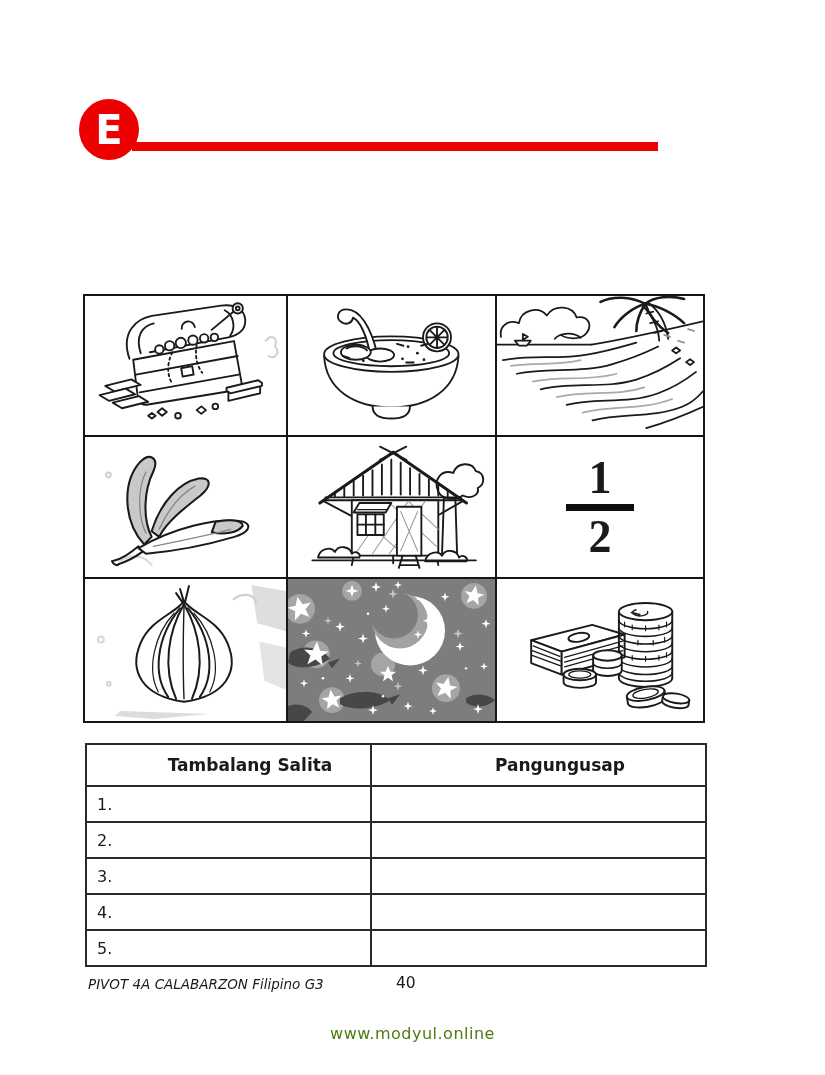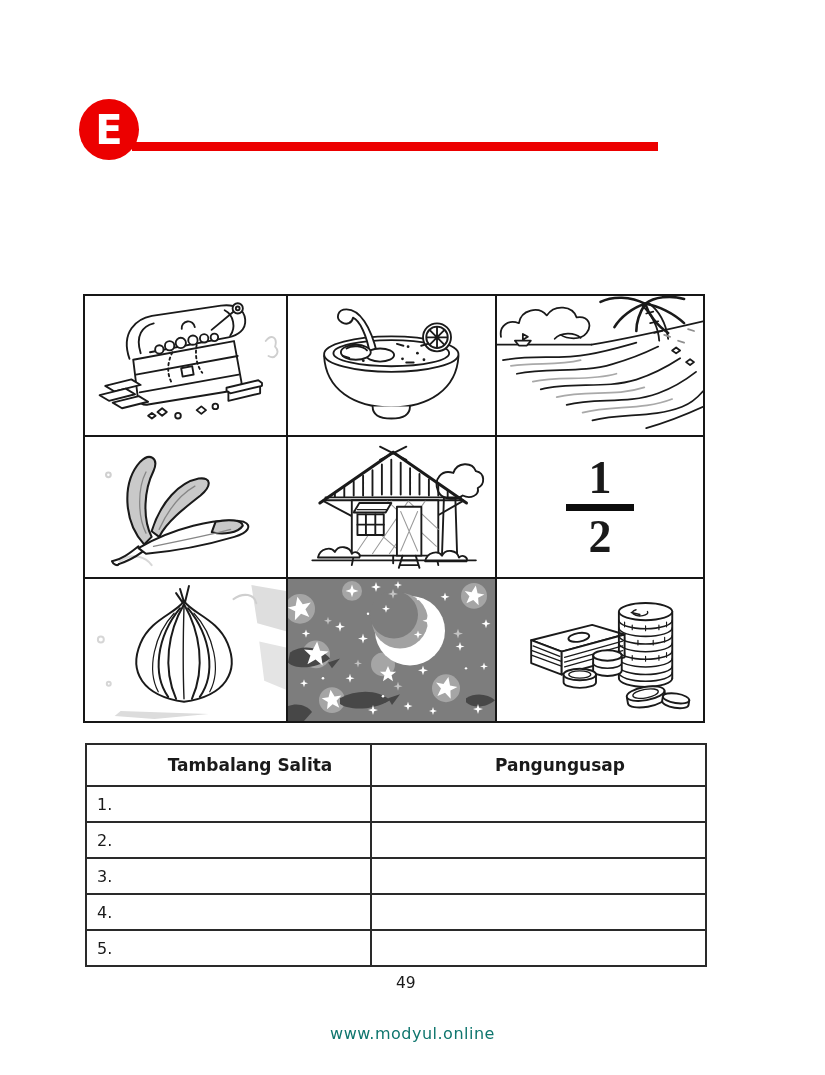--- a/index.html
+++ b/index.html
@@ -32,21 +32,21 @@
   .ans{position:absolute;left:85px;top:743px;width:620px;border-collapse:collapse;table-layout:fixed;}
   .ans th,.ans td{border:2px solid #2a2a2a;}
   .ans th{height:38px;font-size:17px;font-weight:bold;text-align:center;padding-left:44px;}
   .ans td{height:34px;font-size:16px;font-weight:normal;text-align:left;vertical-align:middle;
           padding:0 0 0 10px;}
   .col-word{width:285px;} .col-sent{width:335px;}
   
   .foot-left{position:absolute;left:88px;top:976px;font-size:13.5px;font-style:italic;}
   .page-num{position:absolute;left:396px;top:974px;font-size:15.5px;}
   .watermark{position:absolute;left:0;top:1024px;width:100%;text-align:center;
-             color:#0f766e;font-size:16px;letter-spacing:0.5px;}
+             color:#4d7c0f;font-size:16px;letter-spacing:0.5px;}
 </style>
 </head>
 <body>
 
 <div class="page">
 
   <div class="badge">
     <span>E</span>
   </div>
   <div class="rule"></div>
@@ -353,16 +353,17 @@
         <td>4.</td>
         <td></td>
       </tr>
       <tr>
         <td>5.</td>
         <td></td>
       </tr>
     </tbody>
   </table>
 
-  <span class="page-num">49</span>
+  <span class="foot-left">PIVOT 4A CALABARZON Filipino G3</span>
+  <span class="page-num">40</span>
   <div class="watermark">www.modyul.online</div>
 
 </div>
 
 </body></html>

